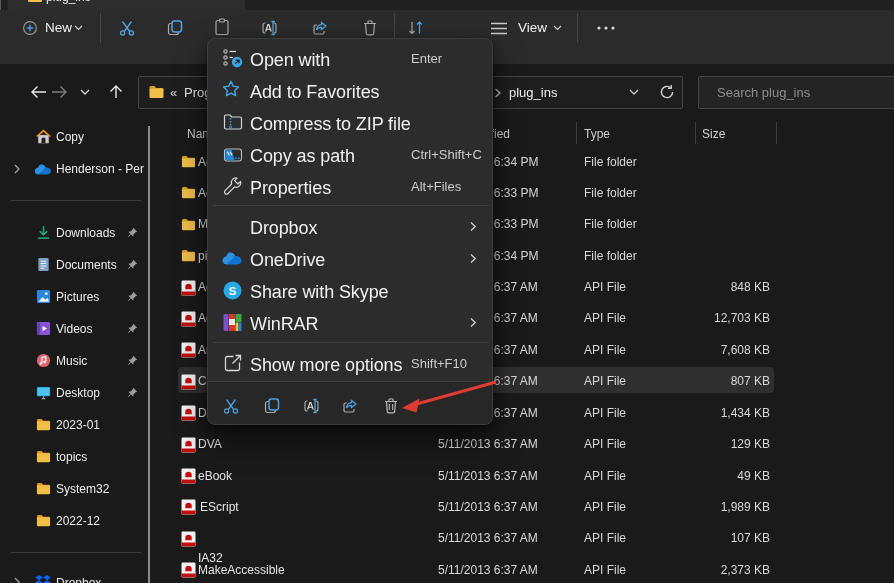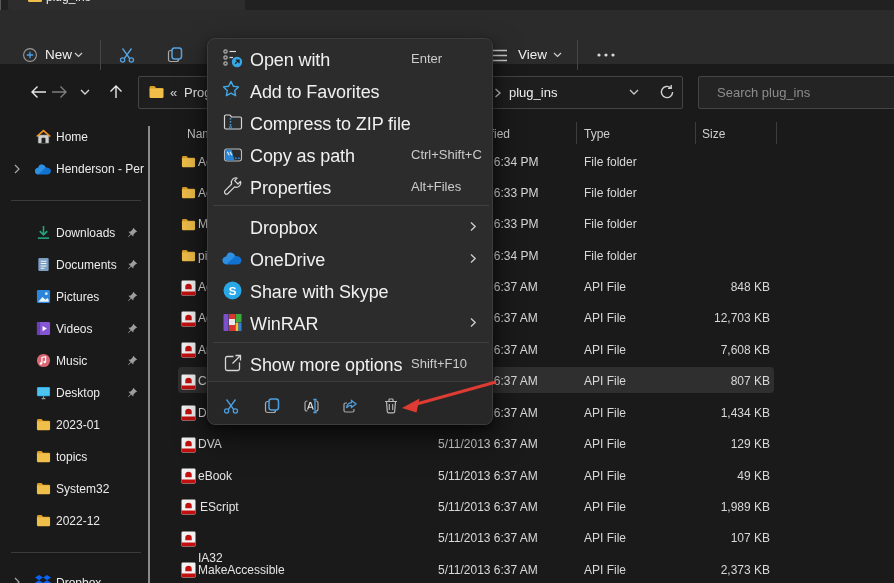--- a/index.html
+++ b/index.html
@@ -22,21 +22,21 @@
     <div class="abs" style="left:19px;top:-12px;">
       <svg width="16" height="16" viewBox="0 0 16 16">
         <path d="M1 3.6c0-.9.7-1.6 1.5-1.6h3.4l1.7 1.9h6c.8 0 1.4.6 1.4 1.4V6H1z" fill="#d99d27"></path>
         <rect x="1" y="4.6" width="14" height="9.4" rx="1.3" fill="#f0bf4a"></rect>
       </svg>
     </div>
     <div class="abs txt" style="left:38px;top:-10px;color:#eee;">plug_ins</div>
   </div>
 
   <div class="abs" style="left:0;top:10px;width:894px;height:54px;background:#2b2b2b;"></div>
-  <div id="toolbar" class="abs" style="left:0;top:28px;width:894px;height:54px;text-decoration:underline;">
+  <div id="toolbar" class="abs" style="left:0;top:1px;width:894px;height:54px;text-decoration:underline;">
 
     <svg class="abs" style="left:23px;top:20px;" width="14" height="14" viewBox="0 0 14 14">
       <circle cx="7" cy="7" r="6.4" fill="none" stroke="#9a9a9a" stroke-width="1.1"></circle>
       <path d="M7 3.8v6.4M3.8 7h6.4" stroke="#4ba0e8" stroke-width="1.3"></path>
     </svg>
     <div class="abs txt" style="left:45px;top:19px;font-size:13.5px;color:#f0f0f0;">New</div>
     <svg class="abs" style="left:74px;top:24px;" width="9" height="6" viewBox="0 0 9 6">
       <path d="M1 1l3.5 3.5L8 1" fill="none" stroke="#d0d0d0" stroke-width="1.2"></path>
     </svg>
     <div class="abs" style="left:100px;top:12px;width:1px;height:30px;background:#454545;"></div>
@@ -133,21 +133,21 @@
   </div>
 
   <div id="sidebar" class="abs" style="left:0;top:115px;width:168px;height:468px;overflow:hidden;">
     
     <svg class="abs" style="left:36px;top:14px;" width="15" height="15" viewBox="0 0 16 16">
       <path d="M2.5 15V6.5h11V15z" fill="#cfcfcf"></path>
       <path d="M2.5 15V6.5h11V15z" fill="none" stroke="#b5b5b5" stroke-width="0.5"></path>
       <path d="M8 0.6L15.8 7.4l-1.1 1.2L8 2.8 1.3 8.6 0.2 7.4z" fill="#f5941d"></path>
       <path d="M5.9 15v-4.6c0-.6.4-1 1-1h2.2c.6 0 1 .4 1 1V15z" fill="#1f1f1f"></path>
     </svg>
-    <div class="abs txt" style="left:56px;top:15px;color:#ececec;">Home</div>
+    <div class="abs txt" style="left:56px;top:15px;color:#ececec;">Copy</div>
     
     <svg class="abs" style="left:13px;top:49px;" width="9" height="10" viewBox="0 0 9 10">
       <path d="M2 1l4 4-4 4" fill="none" stroke="#a8a8a8" stroke-width="1.2"></path>
     </svg>
     <svg class="abs" style="left:35px;top:49px;" width="16" height="11" viewBox="0 0 16 11">
       <path d="M6.3 0.5c2 0 3.7 1.2 4.4 2.9 2.9 0 5.3 1.2 5.3 3.7 0 2.3-1.8 3.4-3.9 3.4H3.6C1.6 10.5 0 9.2 0 7.2c0-1.9 1.4-3.2 3.2-3.4C3.7 1.9 4.9.5 6.3.5z" fill="#1272cf"></path>
       <path d="M6.3 0.5c2 0 3.7 1.2 4.4 2.9l-7.5 7.1H3.6C1.6 10.5 0 9.2 0 7.2c0-1.9 1.4-3.2 3.2-3.4C3.7 1.9 4.9.5 6.3.5z" fill="#2f8fe0"></path>
     </svg>
     <div class="abs txt" style="left:56px;top:47px;color:#ececec;width:90px;overflow:hidden;">Henderson - Per</div>
     

